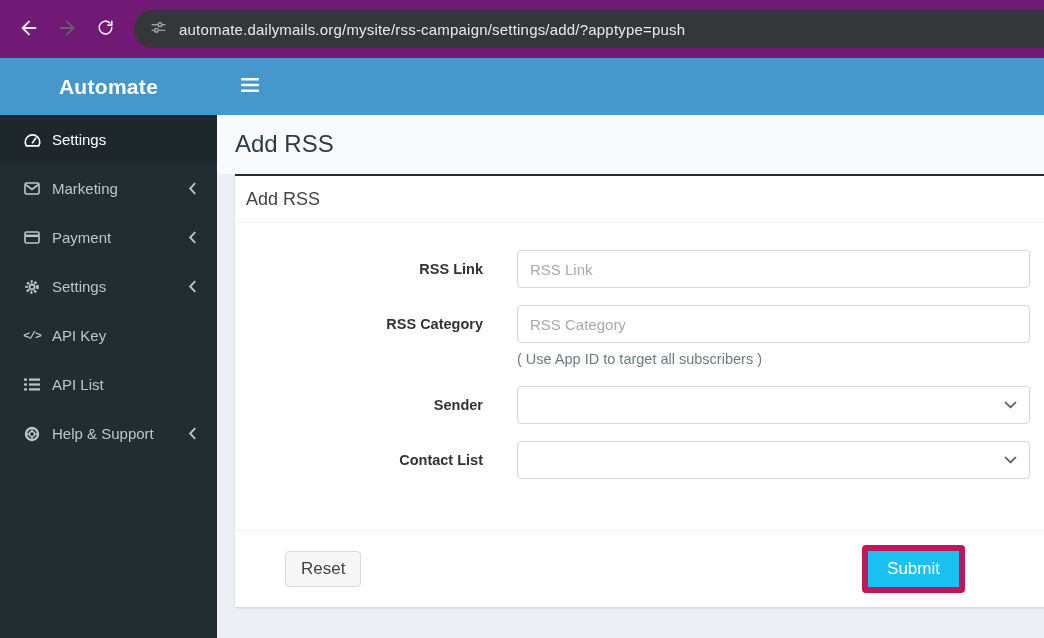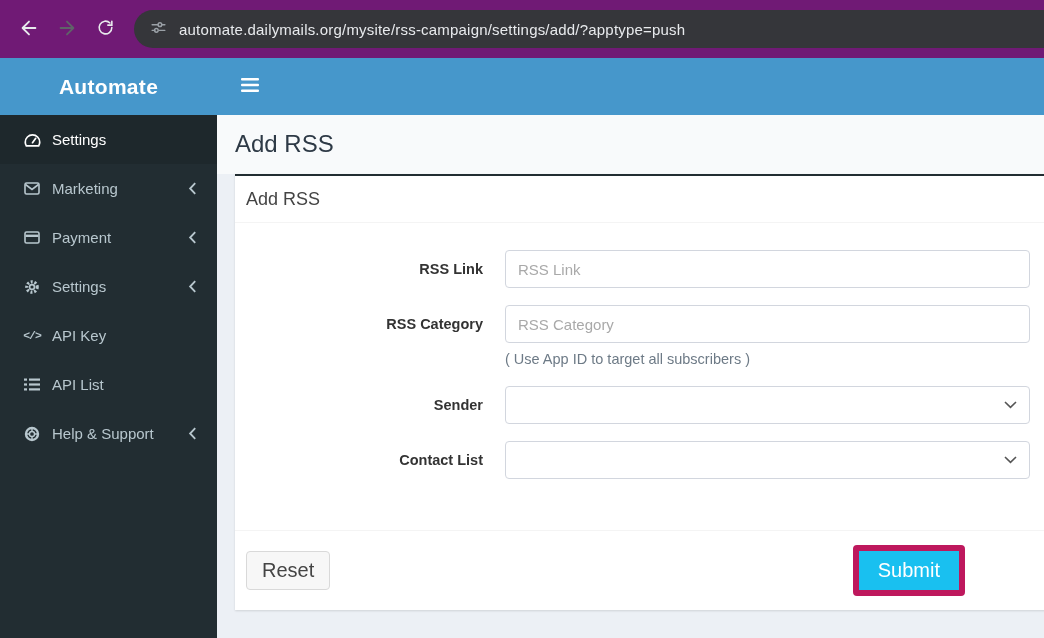--- a/index.html
+++ b/index.html
@@ -34,36 +34,36 @@
   .content-header { background:#f8fafb; padding:15px 18px 16px; }
   .page-title { font-size:24px; font-weight:500; color:#2e3a46; }
 
   .content-body { flex:1; background:#ecf0f5; padding:0 0 30px 18px; }
 
   
   .card { background:#fff; border-top:2px solid #222d32; margin-right:-16px; box-shadow:0 1px 2px rgba(0,0,0,.12); }
   .card-header { padding:13px 15px 12px 11px; font-size:18px; color:#444; border-bottom:1px solid #f4f4f4; }
   .card-body { padding:27px 30px 34px 15px; }
 
-  .form-row { display:grid; grid-template-columns:233px 1fr; column-gap:22px; align-items:center; margin-bottom:17px; }
+  .form-row { display:grid; grid-template-columns:233px 1fr; column-gap:34px; align-items:center; margin-bottom:17px; }
   .form-label { text-align:right; font-weight:bold; font-size:14.5px; color:#333; }
   .form-help { grid-column:2; margin:8px 0 2px; color:#6d7a86; font-size:14.5px; }
 
   .text-input, .select-input {
     width:100%; height:38px; border:1px solid #d2d6de; border-radius:4px;
     padding:0 12px; font-size:15px; color:#555; background:#fff;
     font-family:"Liberation Sans", sans-serif; outline:none;
   }
   .text-input::placeholder { color:#a9a9a9; }
   .select-wrap { position:relative; }
   .select-input { appearance:none; -webkit-appearance:none; cursor:pointer; }
   .select-caret { position:absolute; right:13px; top:50%; transform:translateY(-50%); pointer-events:none; display:flex; }
 
   .card-footer { border-top:1px solid #f4f4f4; padding:14px 15px 14px 11px; display:flex; justify-content:space-between; align-items:center; }
-  .btn { font-family:"Liberation Sans", sans-serif; font-size:20px; border-radius:4px; cursor:pointer; }
+  .btn { font-family:"Liberation Sans", sans-serif; font-size:17px; border-radius:4px; cursor:pointer;margin-left:39px; }
   .btn-reset { background:#f7f7f7; border:1px solid #d9d9d9; color:#444; padding:7px 15px; }
   .btn-submit { background:#19c0f0; border:6px solid #be185d; color:#fff; padding:8px 19px; margin-right:80px; }
 </style>
 </head>
 <body>
 
 <div class="browser-bar">
   <button class="nav-btn">
     <span>
       <svg width="22" height="22" viewBox="0 0 24 24">

